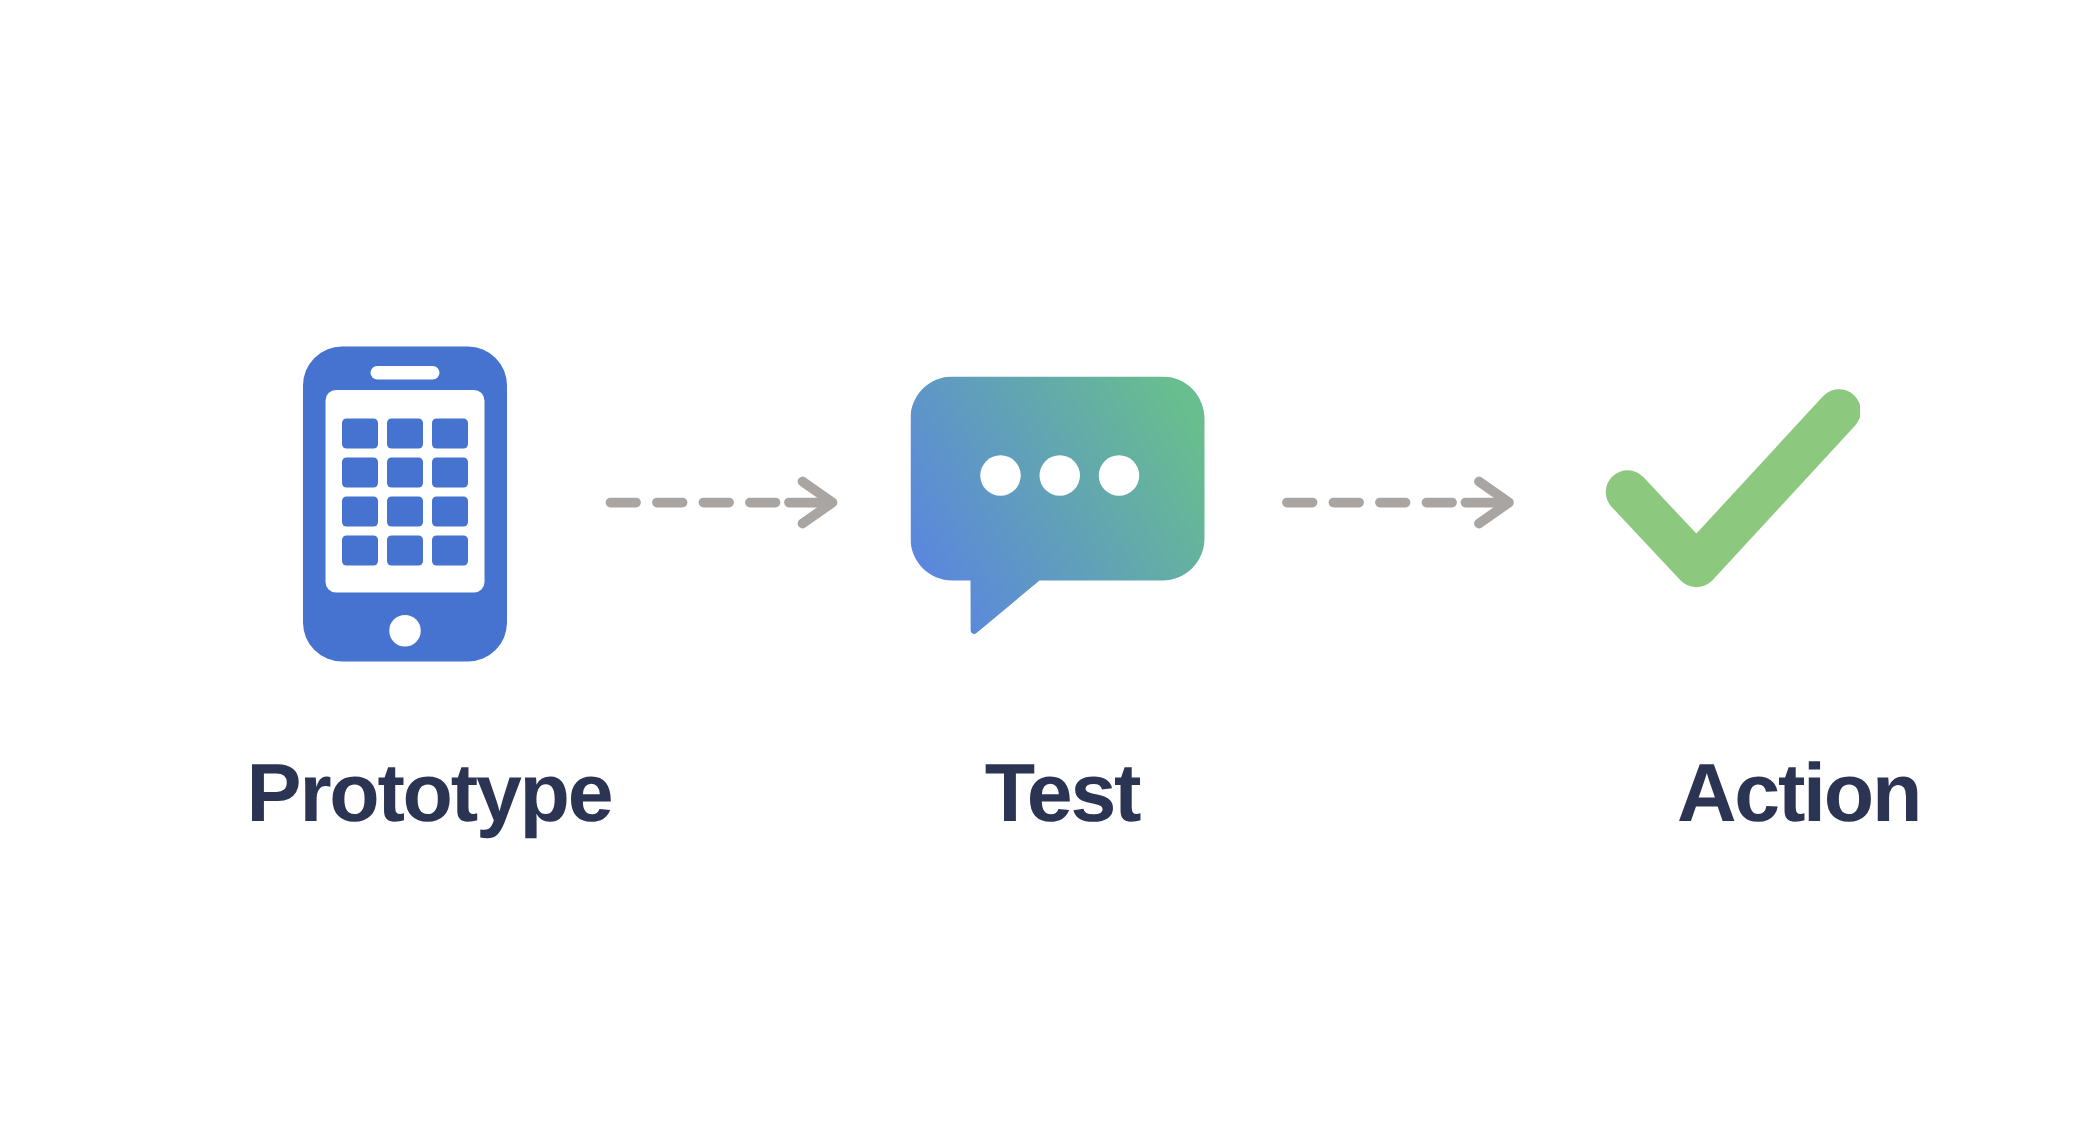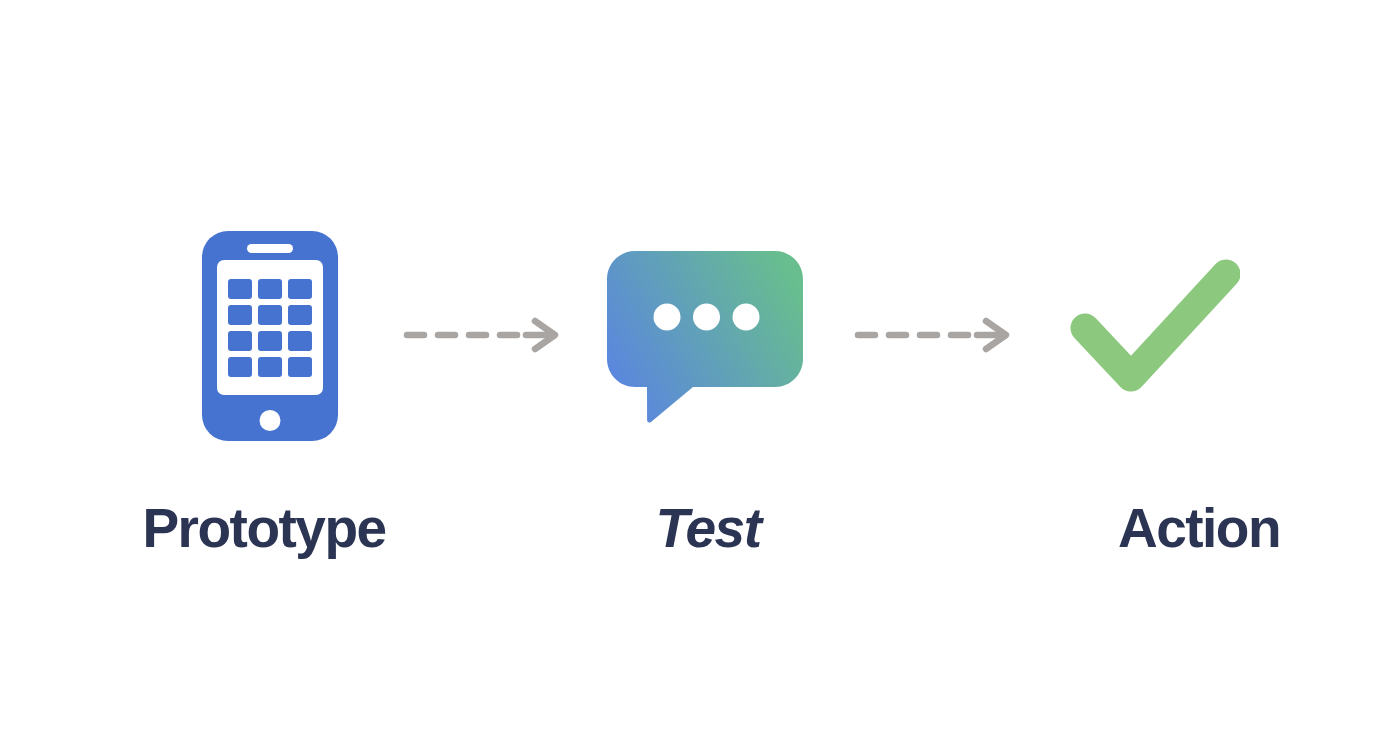--- a/index.html
+++ b/index.html
@@ -21,22 +21,22 @@
     position: absolute;
     top: 501px;
     transform: translateX(-50%);
     font-size: 55px;
     font-weight: 700;
     letter-spacing: -1.5px;
     color: var(--label-color, #2b3453);
     white-space: nowrap;
     line-height: 1;
   }
-  .label-prototype { left: 264px; }
-  .label-test     { left: 708px; font-style: italic; }
+  .label-prototype { left: 286px; }
+  .label-test     { left: 708px; }
   .label-action   { left: 1199px; }
 
   
   .phone {
     position: absolute;
     left: 202px;
     top: 231px;
     width: 136px;
     height: 210px;
     background: var(--phone-blue, #4573cf);

